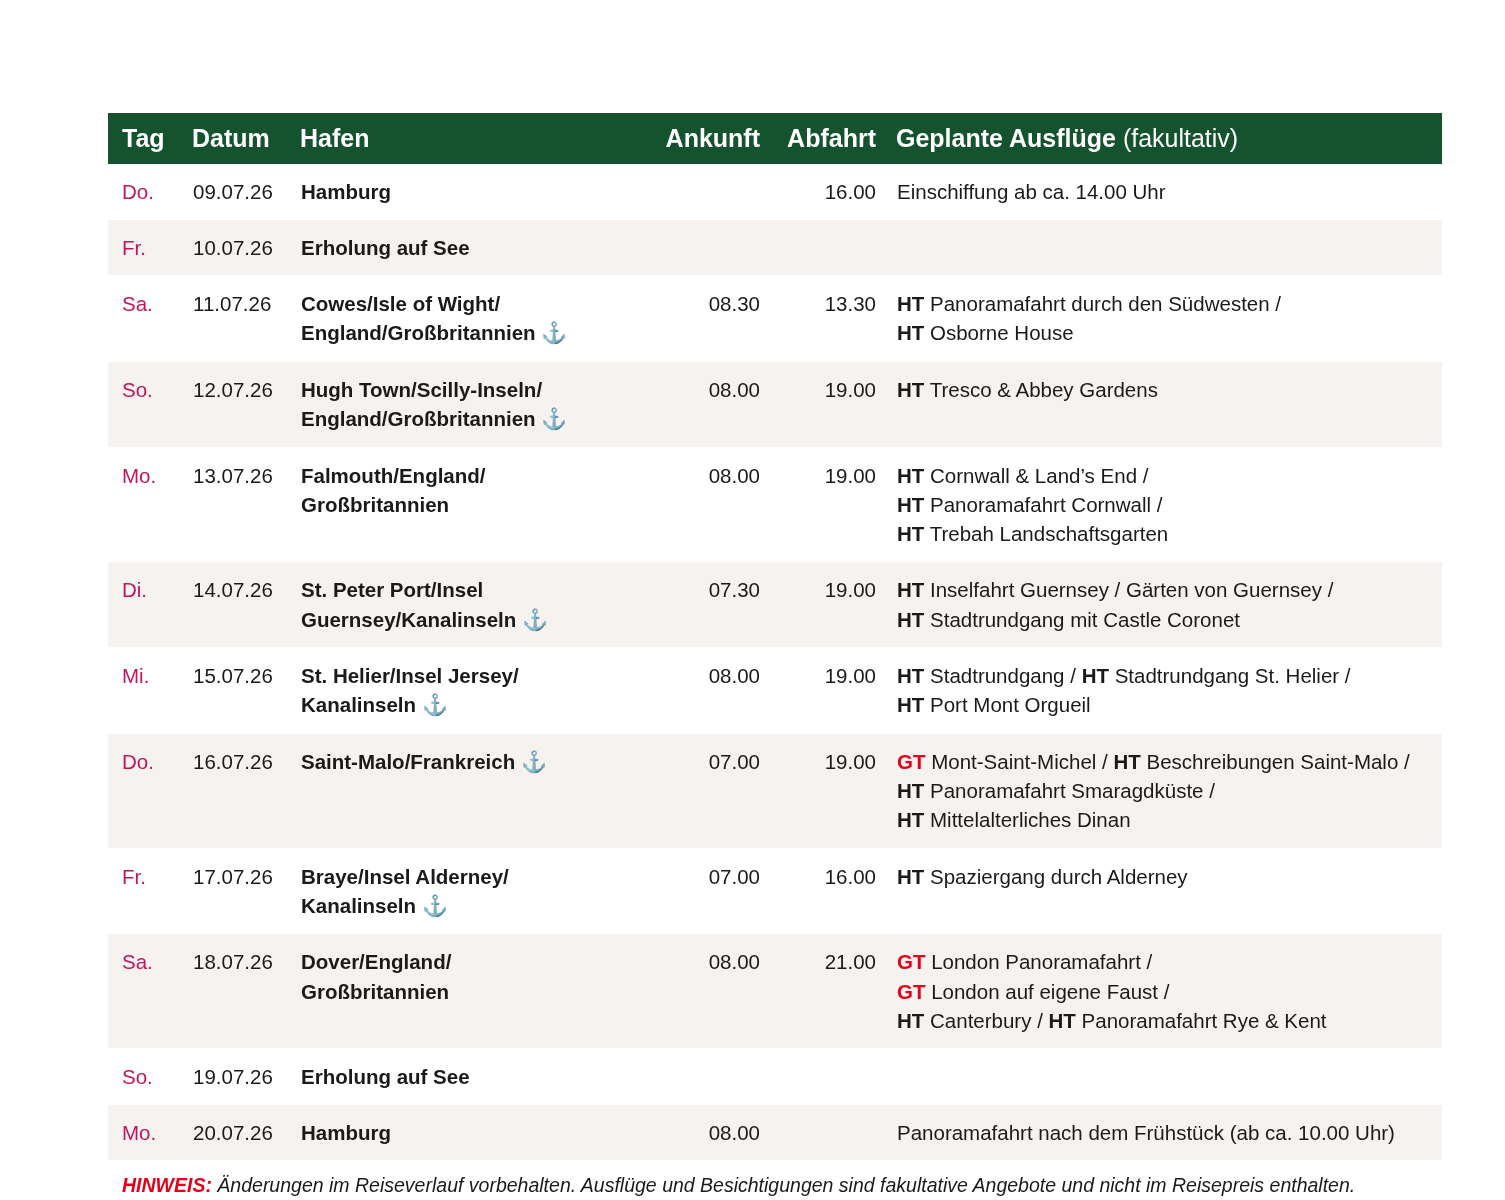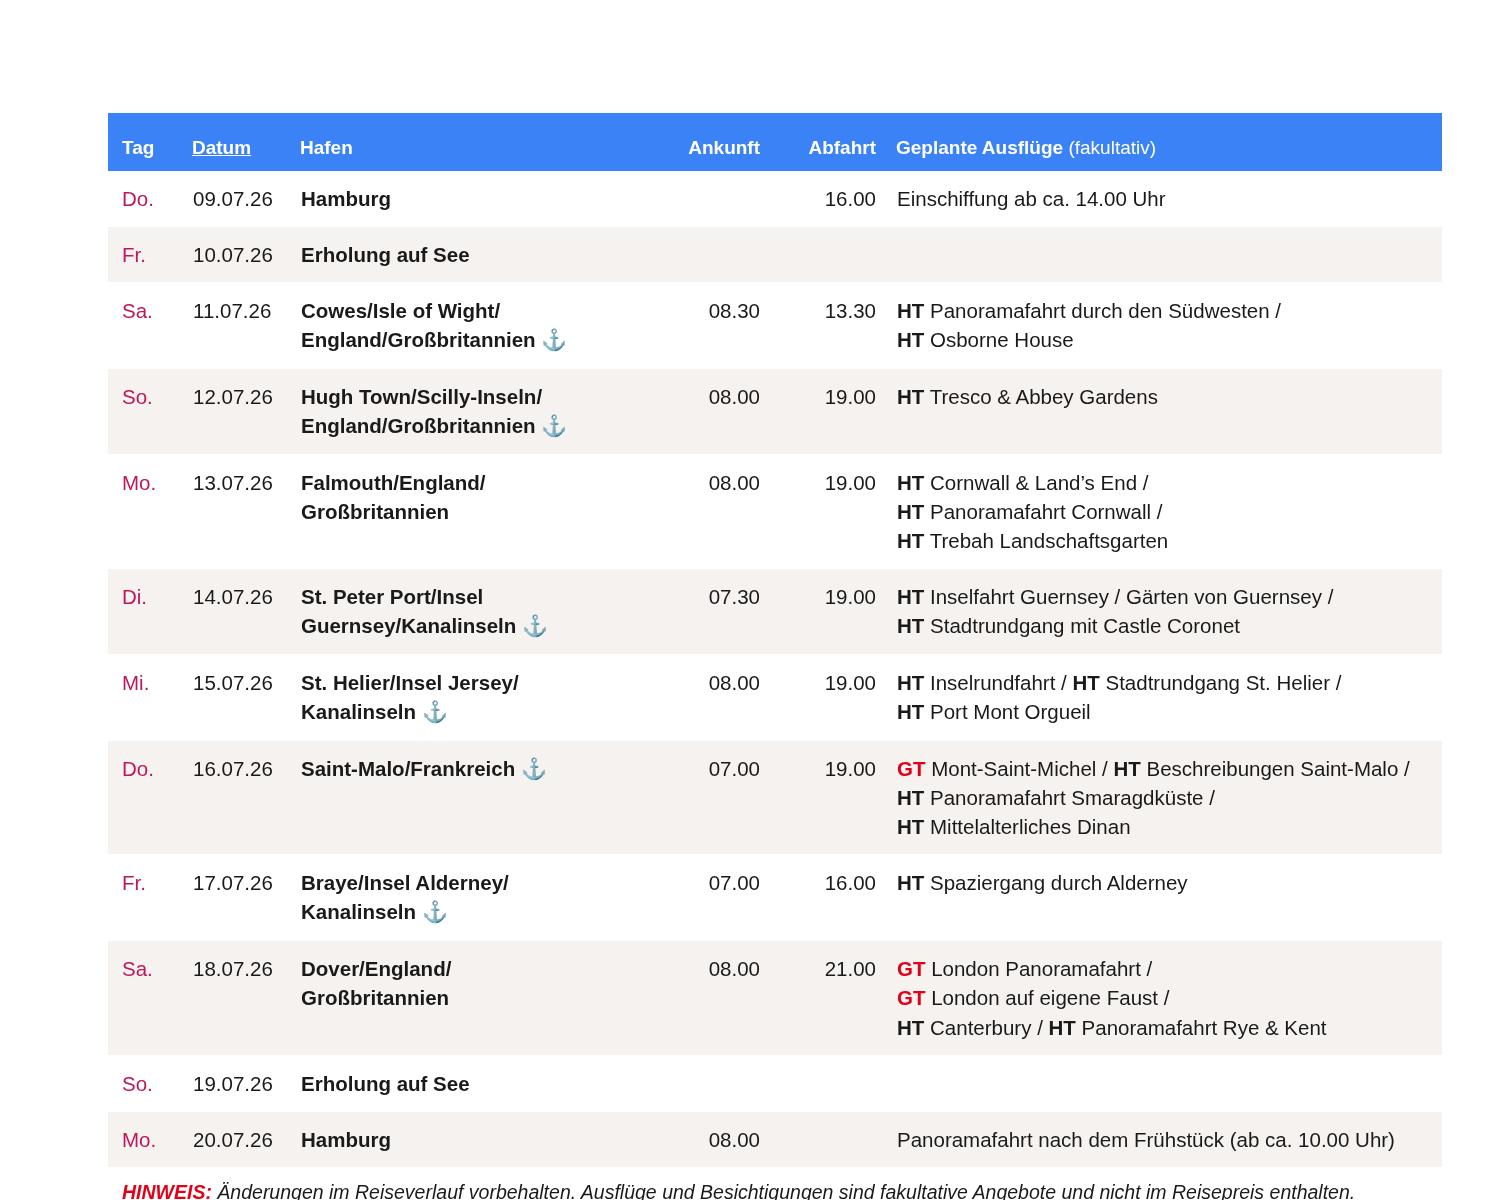--- a/index.html
+++ b/index.html
@@ -24,31 +24,31 @@
   }
 
   table.itinerary {
     width: 1292px;
     border-collapse: collapse;
     table-layout: fixed;
   }
 
   
   thead th {
-    background: #3b82f6;
+    background: #14532d;
     color: #ffffff;
-    font-size: 19px;
+    font-size: 25px;
     font-weight: bold;
     text-align: left;
-    padding: 24px 0 11px 0;
+    padding: 10px 0 11px 0;
     vertical-align: middle;
     line-height: 1.2;
   }
   thead th.h-tag      { padding-left: 14px; width: 70px; }
-  thead th.h-datum    { width: 108px; text-decoration: underline; }
+  thead th.h-datum    { width: 108px; }
   thead th.h-hafen    { width: 340px; }
   thead th.h-ankunft  { width: 120px; text-align: right; padding-right: 8px;}
   thead th.h-abfahrt  { width: 108px; text-align: right; padding-right: 20px;}
   thead th.h-ausfluege{ width: 546px; margin-top: 32px; }
   .hdr-normal { font-weight: normal; }
 
   
   tbody tr.row td {
     vertical-align: top;
     padding-top: 13px;
@@ -210,21 +210,21 @@
             <span class="excursion-line"><span class="ht">HT</span><span> Stadtrundgang mit Castle Coronet</span></span>
           </td>
         </tr>
         <tr class="row">
           <td class="c-tag">Mi.</td>
           <td class="c-datum">15.07.26</td>
           <td class="c-hafen"><span>St. Helier/Insel Jersey/</span><br><span>Kanalinseln</span><span class="anchor"> ⚓</span></td>
           <td class="c-ankunft">08.00</td>
           <td class="c-abfahrt">19.00</td>
           <td class="c-ausfluege">
-            <span class="excursion-line"><span class="ht">HT</span><span> Inselrundfahrt / </span><span class="ht">HT</span><span> Stadtrundgang St. Helier /</span></span>
+            <span class="excursion-line"><span class="ht">HT</span><span> Stadtrundgang / </span><span class="ht">HT</span><span> Stadtrundgang St. Helier /</span></span>
             <span class="excursion-line"><span class="ht">HT</span><span> Port Mont Orgueil</span></span>
           </td>
         </tr>
         <tr class="row alt">
           <td class="c-tag">Do.</td>
           <td class="c-datum">16.07.26</td>
           <td class="c-hafen"><span>Saint-Malo/Frankreich</span><span class="anchor"> ⚓</span></td>
           <td class="c-ankunft">07.00</td>
           <td class="c-abfahrt">19.00</td>
           <td class="c-ausfluege">

